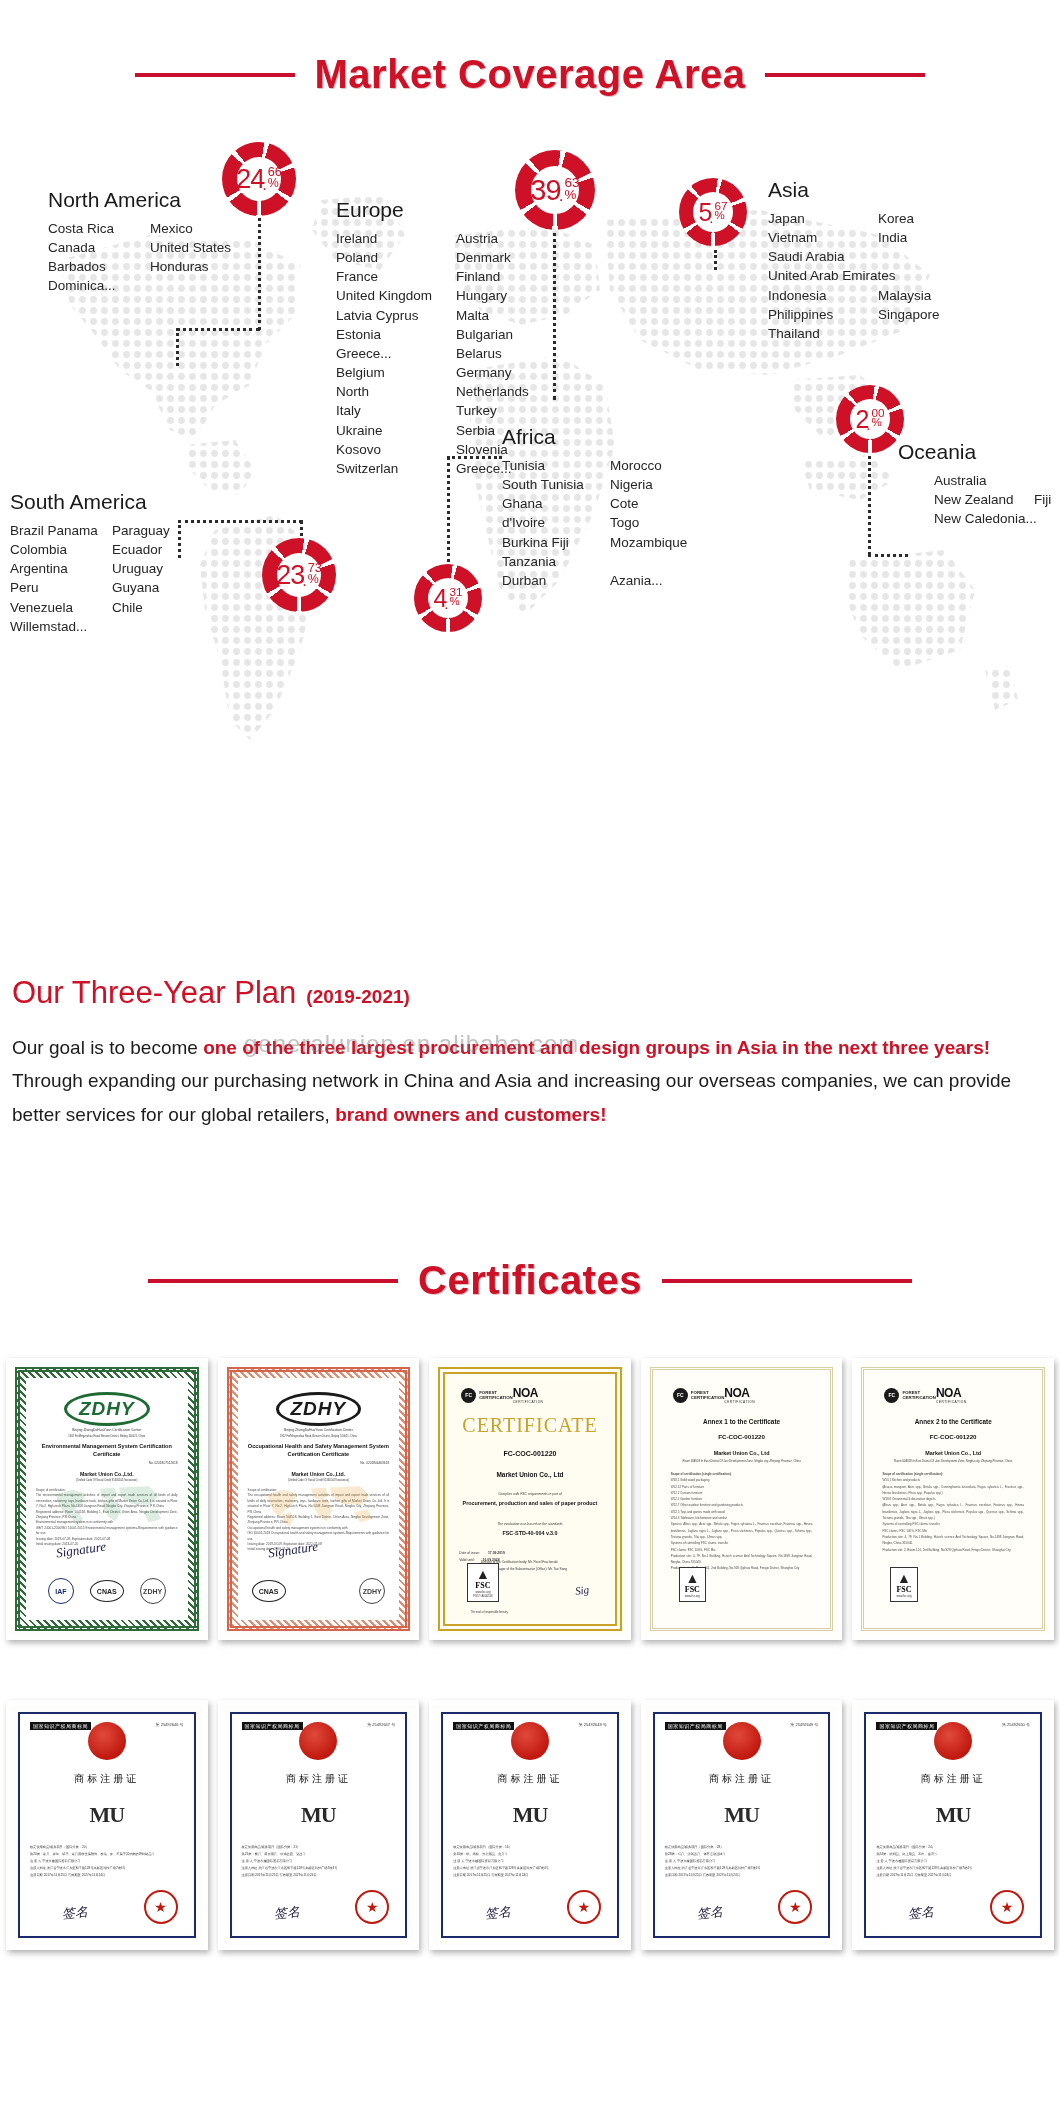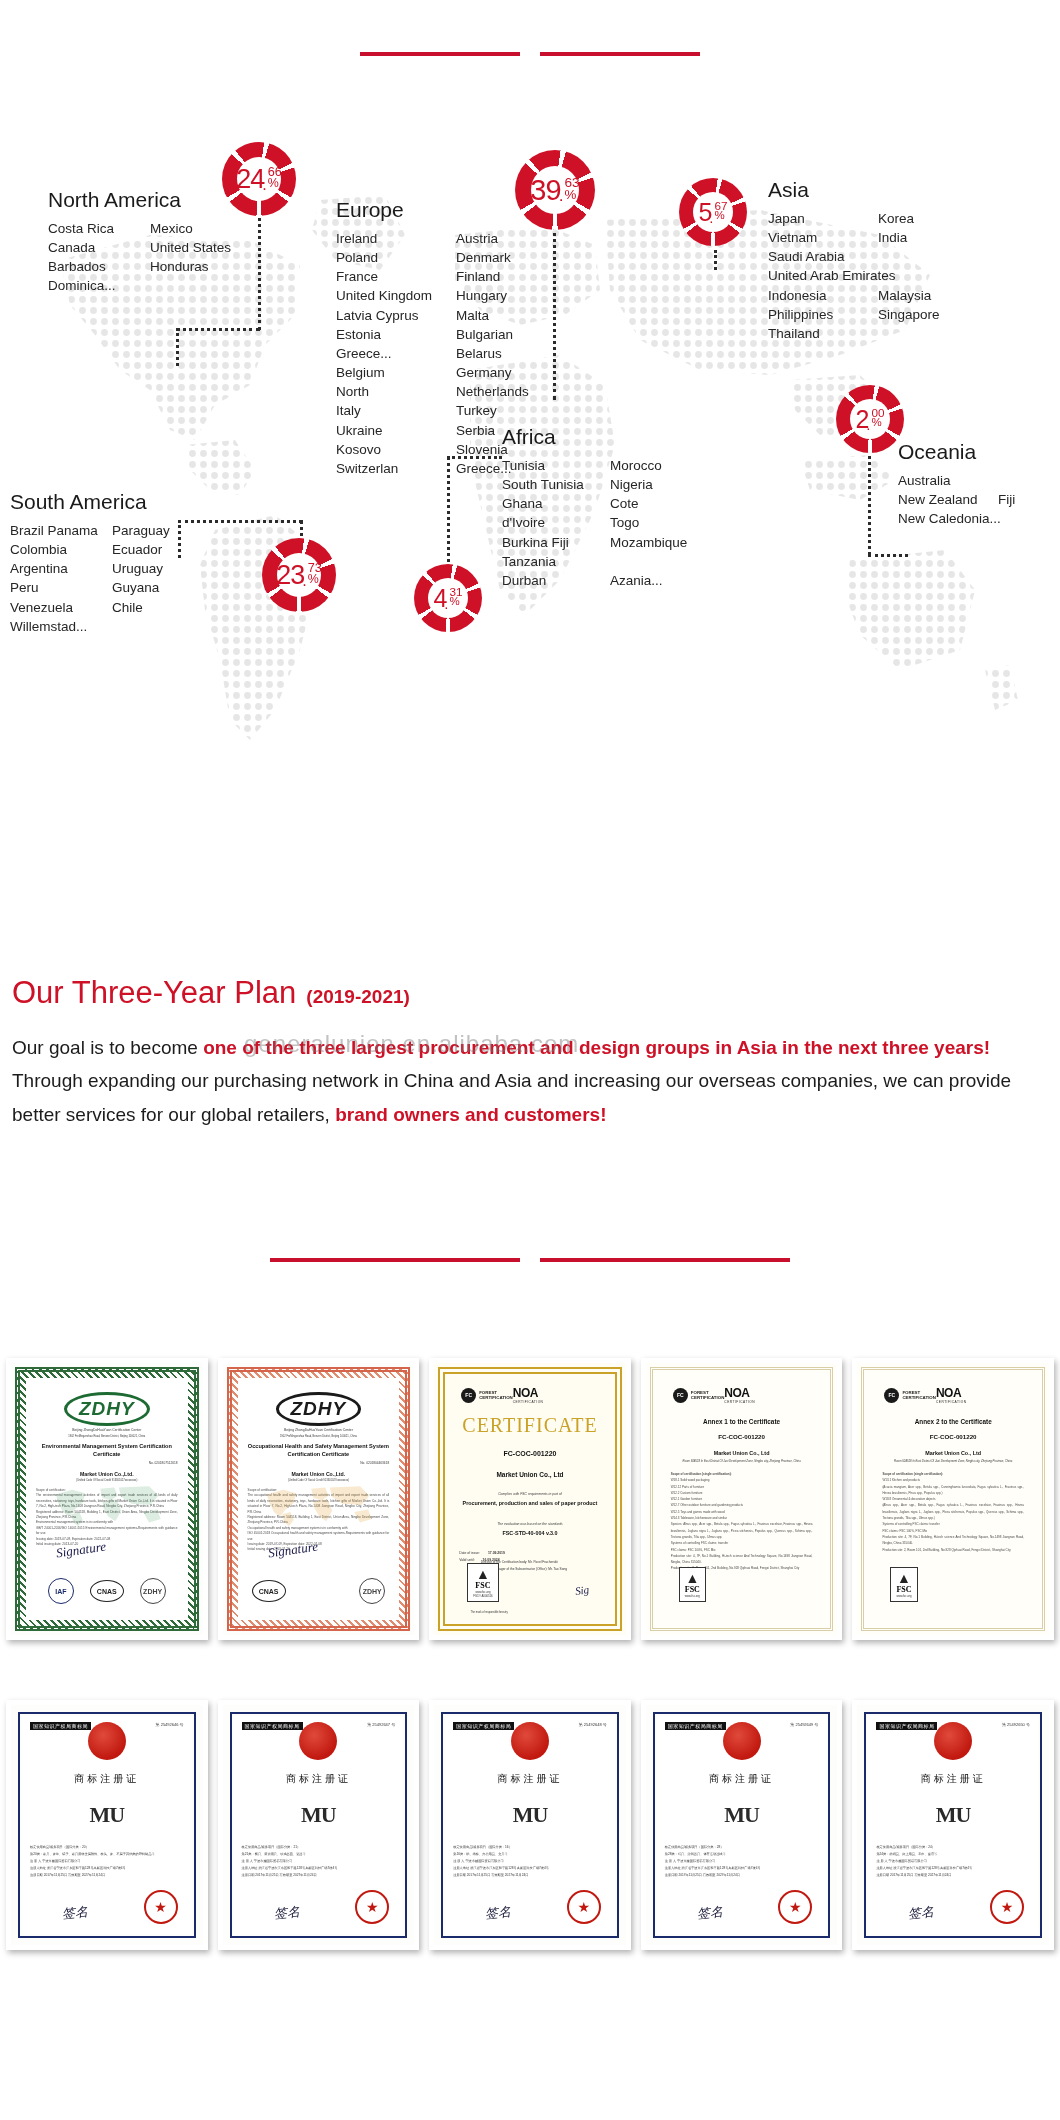--- a/index.html
+++ b/index.html
@@ -396,20 +396,21 @@
     font-size: 13px;
     color: #1a1a3a;
     transform: rotate(-6deg);
   }
 </style>
 </head>
 <body>
 
 <div class="section-header" id="header-market">
   <div class="rule short"></div>
+  <div class="title">Market Coverage Area</div>
   <div class="rule short"></div>
 </div>
 
 <div id="map-area">
 
   <svg id="world-map-dots" viewBox="0 0 1060 700">
     <defs>
       <pattern id="dotgrid" width="11" height="11" patternUnits="userSpaceOnUse">
         <circle cx="5.5" cy="5.5" r="3.1" fill="#dcdcdc"></circle>
       </pattern>
@@ -697,21 +698,21 @@
         <span class="country">Uruguay</span>
         <span class="country">Guyana</span>
         <span class="country">Chile</span>
       </div>
     </div>
   </div>
 
   <div class="region" id="region-oceania" style="left:898px; top:320px;">
     <div class="region-name">Oceania</div>
     <div class="country-cols">
-      <div class="col" style="width:100px;">
+      <div class="col" style="width:100px;margin-left:36px;">
         <span class="country">Australia</span>
         <span class="country">New Zealand</span>
         <span class="country">New Caledonia...</span>
       </div>
       <div class="col">
         <span class="country">&nbsp;</span>
         <span class="country">Fiji</span>
       </div>
     </div>
   </div>
@@ -724,20 +725,21 @@
   </div>
   <div class="plan-body">
     <span>Our goal is to become </span><span class="hl">one of the three largest procurement and design groups in Asia in the next three years!</span><span> Through expanding our purchasing network in China and Asia and increasing our overseas companies, we can provide better services for our global retailers, </span><span class="hl">brand owners and customers!</span>
   </div>
 </div>
 
 <div id="watermark">generalunion.en.alibaba.com</div>
 
 <div class="section-header" id="header-certificates">
   <div class="rule short"></div>
+  <div class="title">Certificates</div>
   <div class="rule short"></div>
 </div>
 
 <div class="cert-row" id="cert-row-1">
 
   <div class="cert zdhy-green">
     <div class="paper"></div>
     <div class="border-frame"></div>
     <div class="inner">
       <div class="zdhy-logo">ZDHY</div>

